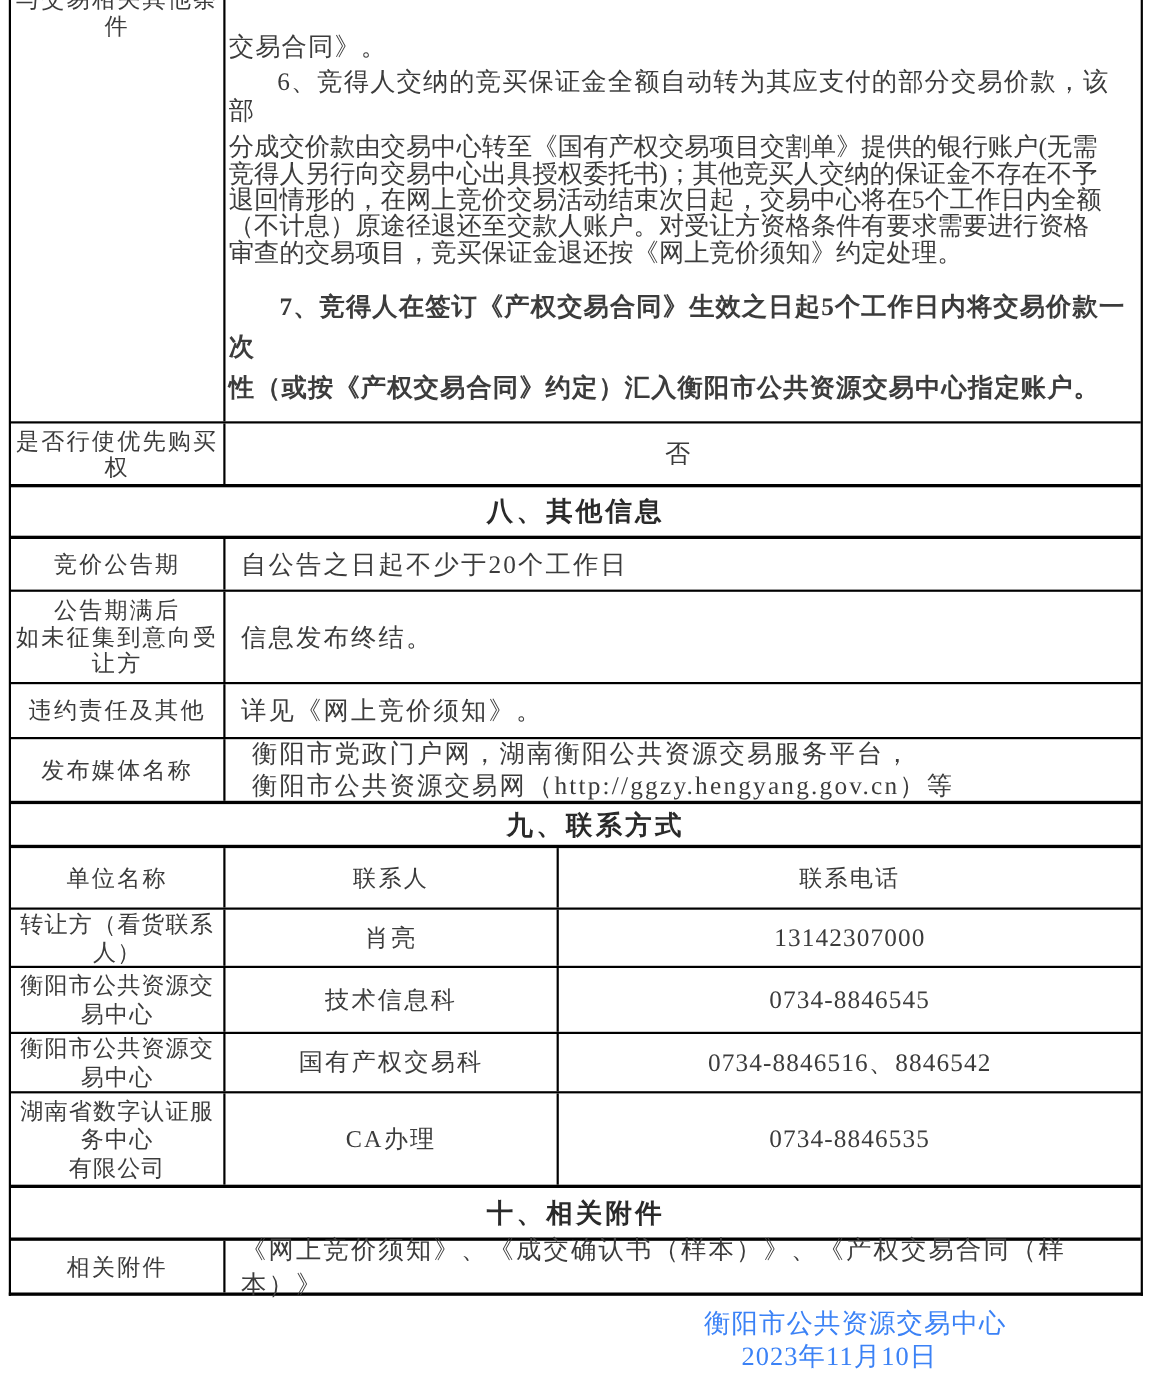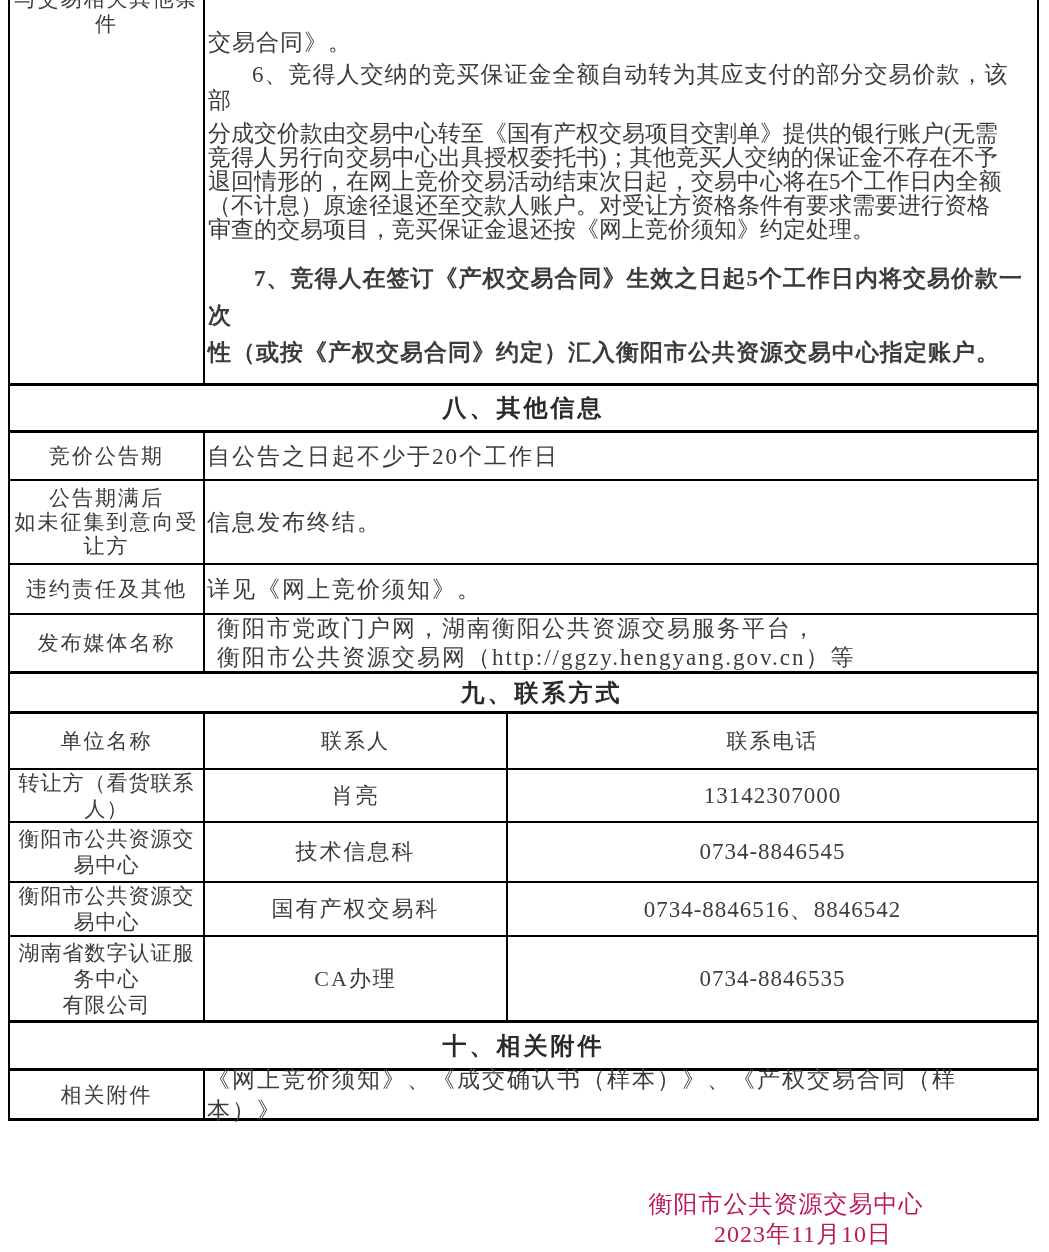--- a/index.html
+++ b/index.html
@@ -33,21 +33,21 @@
     font-size: 21px; line-height: 24px;
     letter-spacing: 2px;
     white-space: pre-line;
     flex-shrink: 0;
   }
   .val {
     flex: 1;
     display: flex; align-items: center;
     font-size: 23px;
     letter-spacing: 2px;
-    padding-left: 2px; padding-right: 8px;
+    padding-left: 14px; padding-right: 8px;
     white-space: pre-line;
     box-sizing: border-box;
   }
   .val.center { justify-content: center; padding-left: 0; }
 
   
   .r-cond { height: 383px; }
   .r-pre  { height: 57px; }
   .band1  { height: 47px; }
   .r-gg   { height: 49px; }
@@ -105,23 +105,23 @@
     display: flex; align-items: center; justify-content: center;
     text-align: center; font-size: 23px; letter-spacing: 1px;
   }
   .r-ch .ccol1, .r-ch .ccol2, .r-ch .ccol3 { font-size: 21px; letter-spacing: 2px; }
 
   
   .footer {
     position: absolute;
     left: 640px; top: 1189px;
     width: 292px;
-    text-align: center;
+    text-align: left;
     font-size: 24px;
-    color: #be185d;
+    color: #3b82f6;
   }
   .footer .issuer { line-height: 31px; letter-spacing: 1px; }
   .footer .date   { line-height: 28px; padding-left: 34px; letter-spacing: 1px; }
 </style>
 </head>
 <body>
 
 <div class="doc-table">
 
   <div class="row no-top r-cond">
@@ -136,20 +136,25 @@
 竞得人另行向交易中心出具授权委托书)；其他竞买人交纳的保证金不存在不予
 退回情形的，在网上竞价交易活动结束次日起，交易中心将在5个工作日内全额
 （不计息）原途径退还至交款人账户。对受让方资格条件有要求需要进行资格
 审查的交易项目，竞买保证金退还按《网上竞价须知》约定处理。</p>
       <p class="p7">7、竞得人在签订《产权交易合同》生效之日起5个工作日内将交易价款一次
 性（或按《产权交易合同》约定）汇入衡阳市公共资源交易中心指定账户。</p>
 
     </div>
   </div>
 
+  <div class="row r-pre">
+    <div class="lbl">是否行使优先购买
+权</div>
+    <div class="val center">否</div>
+  </div>
 
   <div class="row band-row band1">八、其他信息</div>
 
   <div class="row after-band r-gg">
     <div class="lbl">竞价公告期</div>
     <div class="val">自公告之日起不少于20个工作日</div>
   </div>
 
   <div class="row r-mh">
     <div class="lbl">公告期满后

